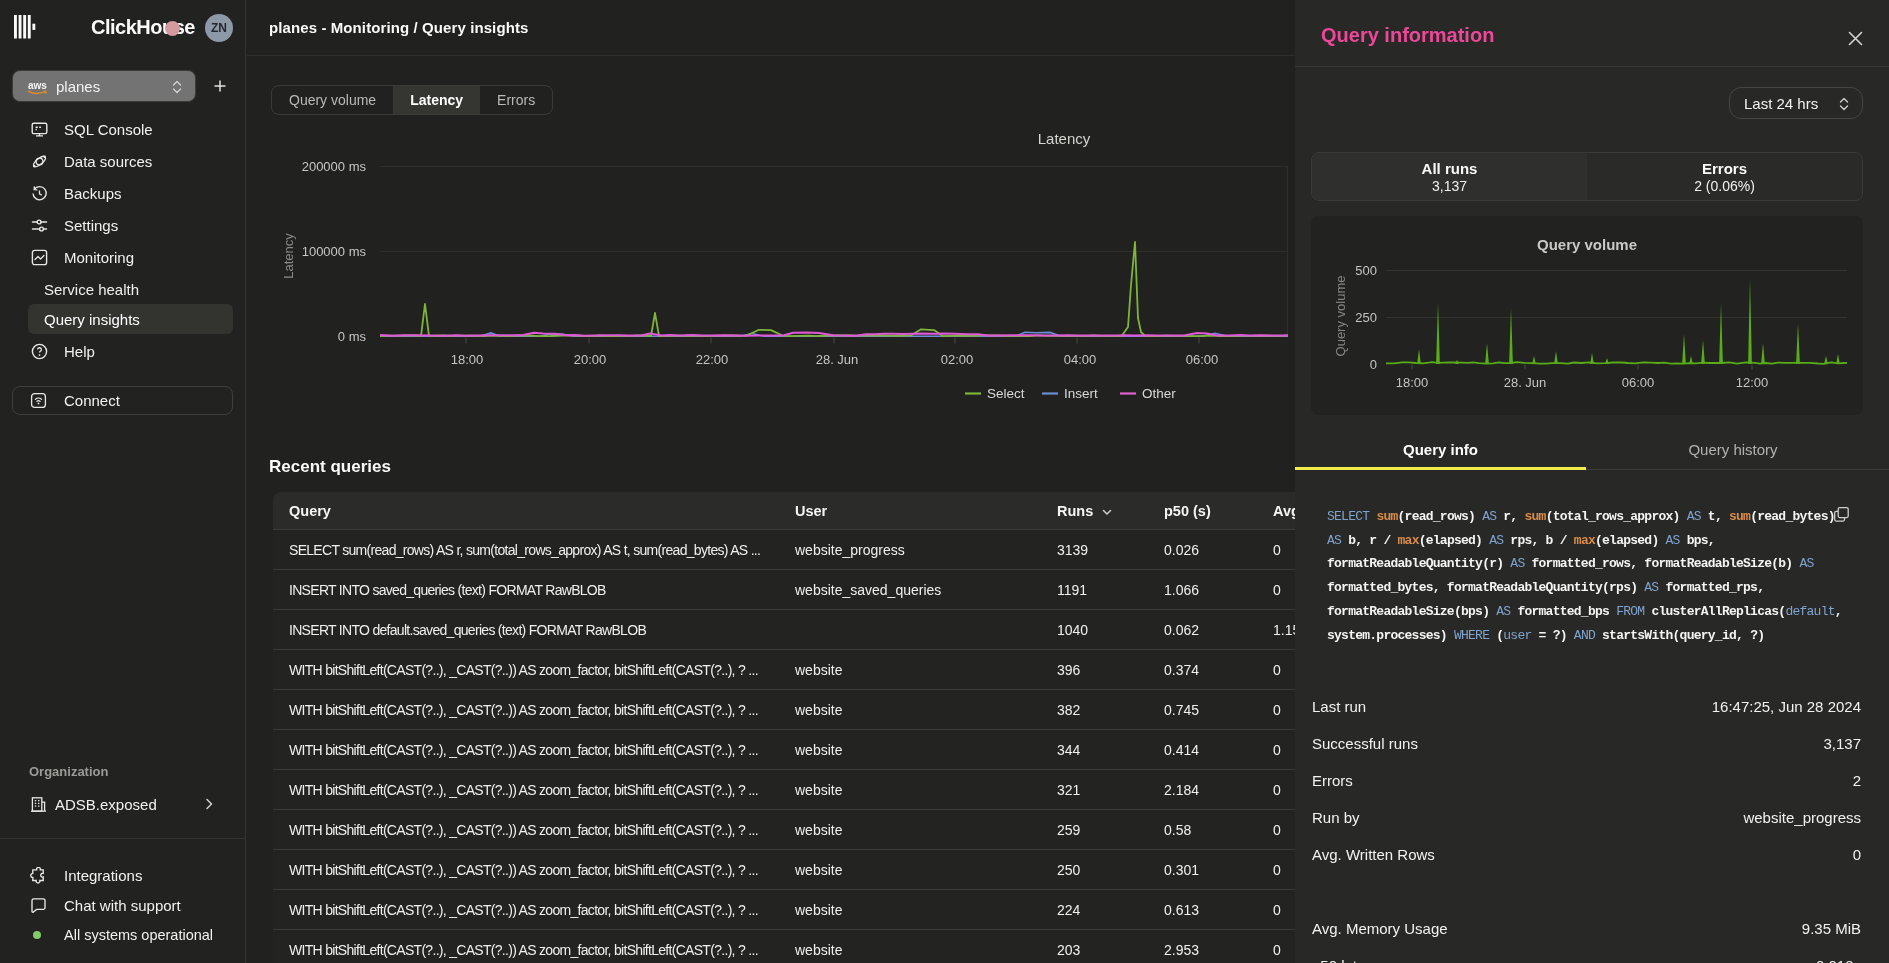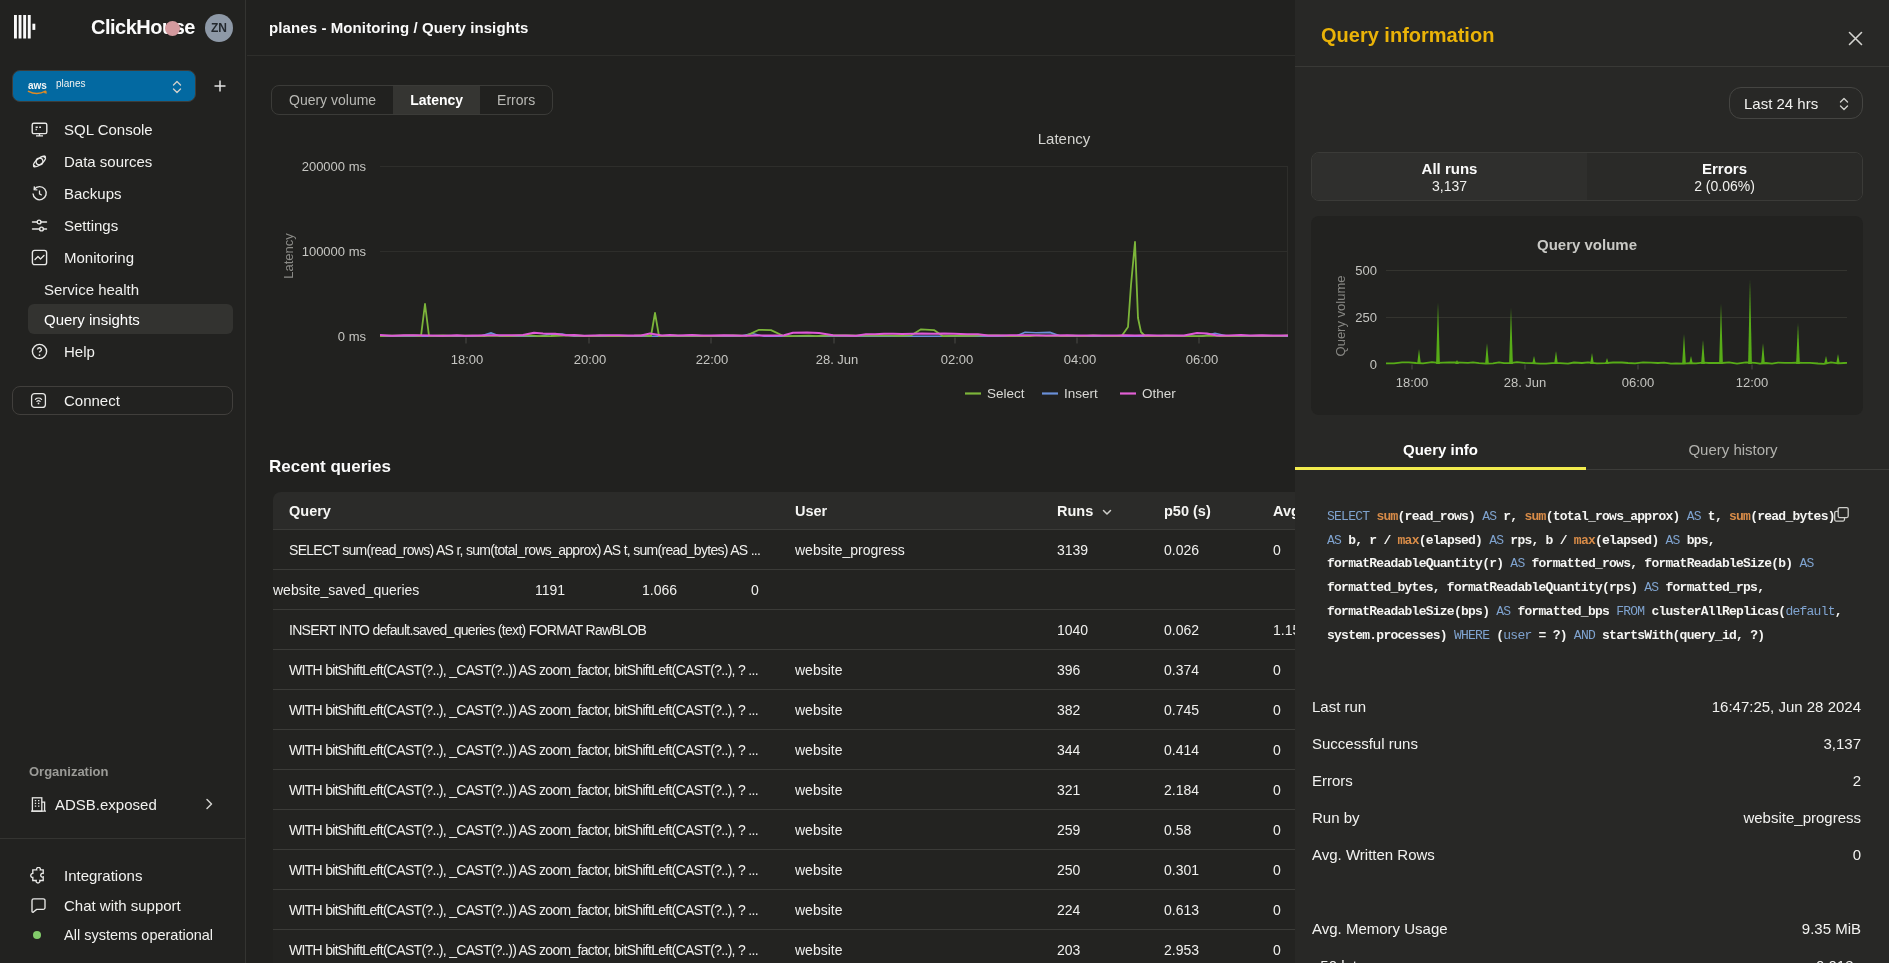--- a/index.html
+++ b/index.html
@@ -101,20 +101,21 @@
           <div class="c5">Avg. Wri</div>
       </div>
       <div class="tr">
           <div class="c1">SELECT sum(read_rows) AS r, sum(total_rows_approx) AS t, sum(read_bytes) AS ...</div>
           <div class="c2">website_progress</div>
           <div class="c3">3139</div>
           <div class="c4">0.026</div>
           <div class="c5">0</div>
         </div>
       <div class="tr">
+          <div class="c1">INSERT INTO saved_queries (text) FORMAT RawBLOB</div>
           <div class="c2">website_saved_queries</div>
           <div class="c3">1191</div>
           <div class="c4">1.066</div>
           <div class="c5">0</div>
         </div>
       <div class="tr">
           <div class="c1">INSERT INTO default.saved_queries (text) FORMAT RawBLOB</div>
           <div class="c2"></div>
           <div class="c3">1040</div>
           <div class="c4">0.062</div>
@@ -184,27 +185,27 @@
       <rect x="0" y="0" width="2.9" height="23.5" fill="#fafafa"></rect>
       <rect x="4.6" y="0" width="2.9" height="23.5" fill="#fafafa"></rect>
       <rect x="9.2" y="0" width="2.9" height="23.5" fill="#fafafa"></rect>
       <rect x="13.8" y="0" width="2.9" height="23.5" fill="#fafafa"></rect>
       <rect x="18.4" y="8.7" width="2.9" height="6.2" fill="#fafafa"></rect>
     </svg>
     <div class="abs" style="left:46px;top:16px;font-size:20px;font-weight:bold;color:#fbfbfb;letter-spacing:-0.5px;margin-left:45px;">ClickHouse</div>
     <div class="abs" style="left:165px;top:21px;width:15px;height:15px;border-radius:50%;background:#d49a9e;"></div>
     <div class="abs" style="left:205px;top:14px;width:28px;height:28px;border-radius:50%;background:#8e99a7;text-align:center;line-height:28px;font-size:12px;font-weight:bold;color:#23282e;">ZN</div>
 
-    <div class="abs" style="left:12px;top:70px;width:184px;height:32px;border:1px solid #3d3d3a;border-radius:8px;background:#0369a1;">
+    <div class="abs" style="left:12px;top:70px;width:184px;height:32px;border:1px solid #3d3d3a;border-radius:8px;background:#737373;">
       <svg class="abs" style="left:14px;top:7px" width="26" height="18" viewBox="0 0 26 18">
         <text x="1" y="11" font-family="Liberation Sans" font-size="10" font-weight="bold" fill="#f5f5f5">aws</text>
         <path d="M1.5 13.4 Q 10 17.8 18.5 13.2" stroke="#e08b24" stroke-width="1.5" fill="none" stroke-linecap="round"></path>
         <path d="M18.8 13 l 0.3 2 l -2 -0.5" stroke="#e08b24" stroke-width="1.2" fill="none"></path>
       </svg>
-      <div class="abs" style="left:43px;top:7px;font-size:10px;color:#f2f2f0;">planes</div>
+      <div class="abs" style="left:43px;top:7px;font-size:15px;color:#f2f2f0;">planes</div>
       <svg class="abs" style="left:158px;top:9px" width="12" height="14" viewBox="0 0 12 14">
         <path d="M2.5 5 L6 1.5 L9.5 5" stroke="#cfcfcb" stroke-width="1.4" fill="none" stroke-linecap="round" stroke-linejoin="round"></path>
         <path d="M2.5 9 L6 12.5 L9.5 9" stroke="#cfcfcb" stroke-width="1.4" fill="none" stroke-linecap="round" stroke-linejoin="round"></path>
       </svg>
     </div>
     <svg class="abs" style="left:213px;top:79px" width="14" height="14" viewBox="0 0 14 14">
       <path d="M7 1.5 V12.5 M1.5 7 H12.5" stroke="#e4e4e2" stroke-width="1.5"></path>
     </svg>
 
     <svg class="navicon" style="top:121px" viewBox="0 0 17 17" fill="none" stroke="#e8e8e6" stroke-width="1.4">
@@ -273,21 +274,21 @@
     <div class="navitem" style="top:867px">Integrations</div>
     <svg class="navicon" style="top:897px;left:30px" viewBox="0 0 17 17" fill="none" stroke="#e8e8e6" stroke-width="1.35">
       <path d="M2 3.6 a1.8 1.8 0 0 1 1.8 -1.8 h9.4 a1.8 1.8 0 0 1 1.8 1.8 v7 a1.8 1.8 0 0 1 -1.8 1.8 H6.6 L3.4 15 a0.8 0.8 0 0 1 -1.4 -0.6 z"></path>
     </svg>
     <div class="navitem" style="top:897px">Chat with support</div>
     <div class="abs" style="left:33px;top:931px;width:8px;height:8px;border-radius:50%;background:#82cb6a;"></div>
     <div class="navitem" style="top:927px;font-size:14.5px;">All systems operational</div>
   </div>
   <div id="panel">
     <div id="phead">
-      <div class="abs" style="left:26px;top:24px;font-size:20px;font-weight:bold;color:#eab308;">Query information</div>
+      <div class="abs" style="left:26px;top:24px;font-size:20px;font-weight:bold;color:#ec4899;">Query information</div>
       <svg class="abs" style="left:552px;top:30px" width="17" height="17" viewBox="0 0 17 17">
         <path d="M2.5 2.5 L14.5 14.5 M14.5 2.5 L2.5 14.5" stroke="#d4d4d0" stroke-width="1.6" stroke-linecap="round"></path>
       </svg>
     </div>
     <div class="abs" style="left:434px;top:87px;width:134px;height:32px;border:1px solid #454542;border-radius:12px;">
       <div class="abs" style="left:14px;top:7px;font-size:15px;color:#f2f2f0;">Last 24 hrs</div>
       <svg class="abs" style="left:108px;top:9px" width="12" height="14" viewBox="0 0 12 14">
         <path d="M2.5 5 L6 1.5 L9.5 5" stroke="#cfcfcb" stroke-width="1.4" fill="none" stroke-linecap="round" stroke-linejoin="round"></path>
         <path d="M2.5 9 L6 12.5 L9.5 9" stroke="#cfcfcb" stroke-width="1.4" fill="none" stroke-linecap="round" stroke-linejoin="round"></path>
       </svg>

